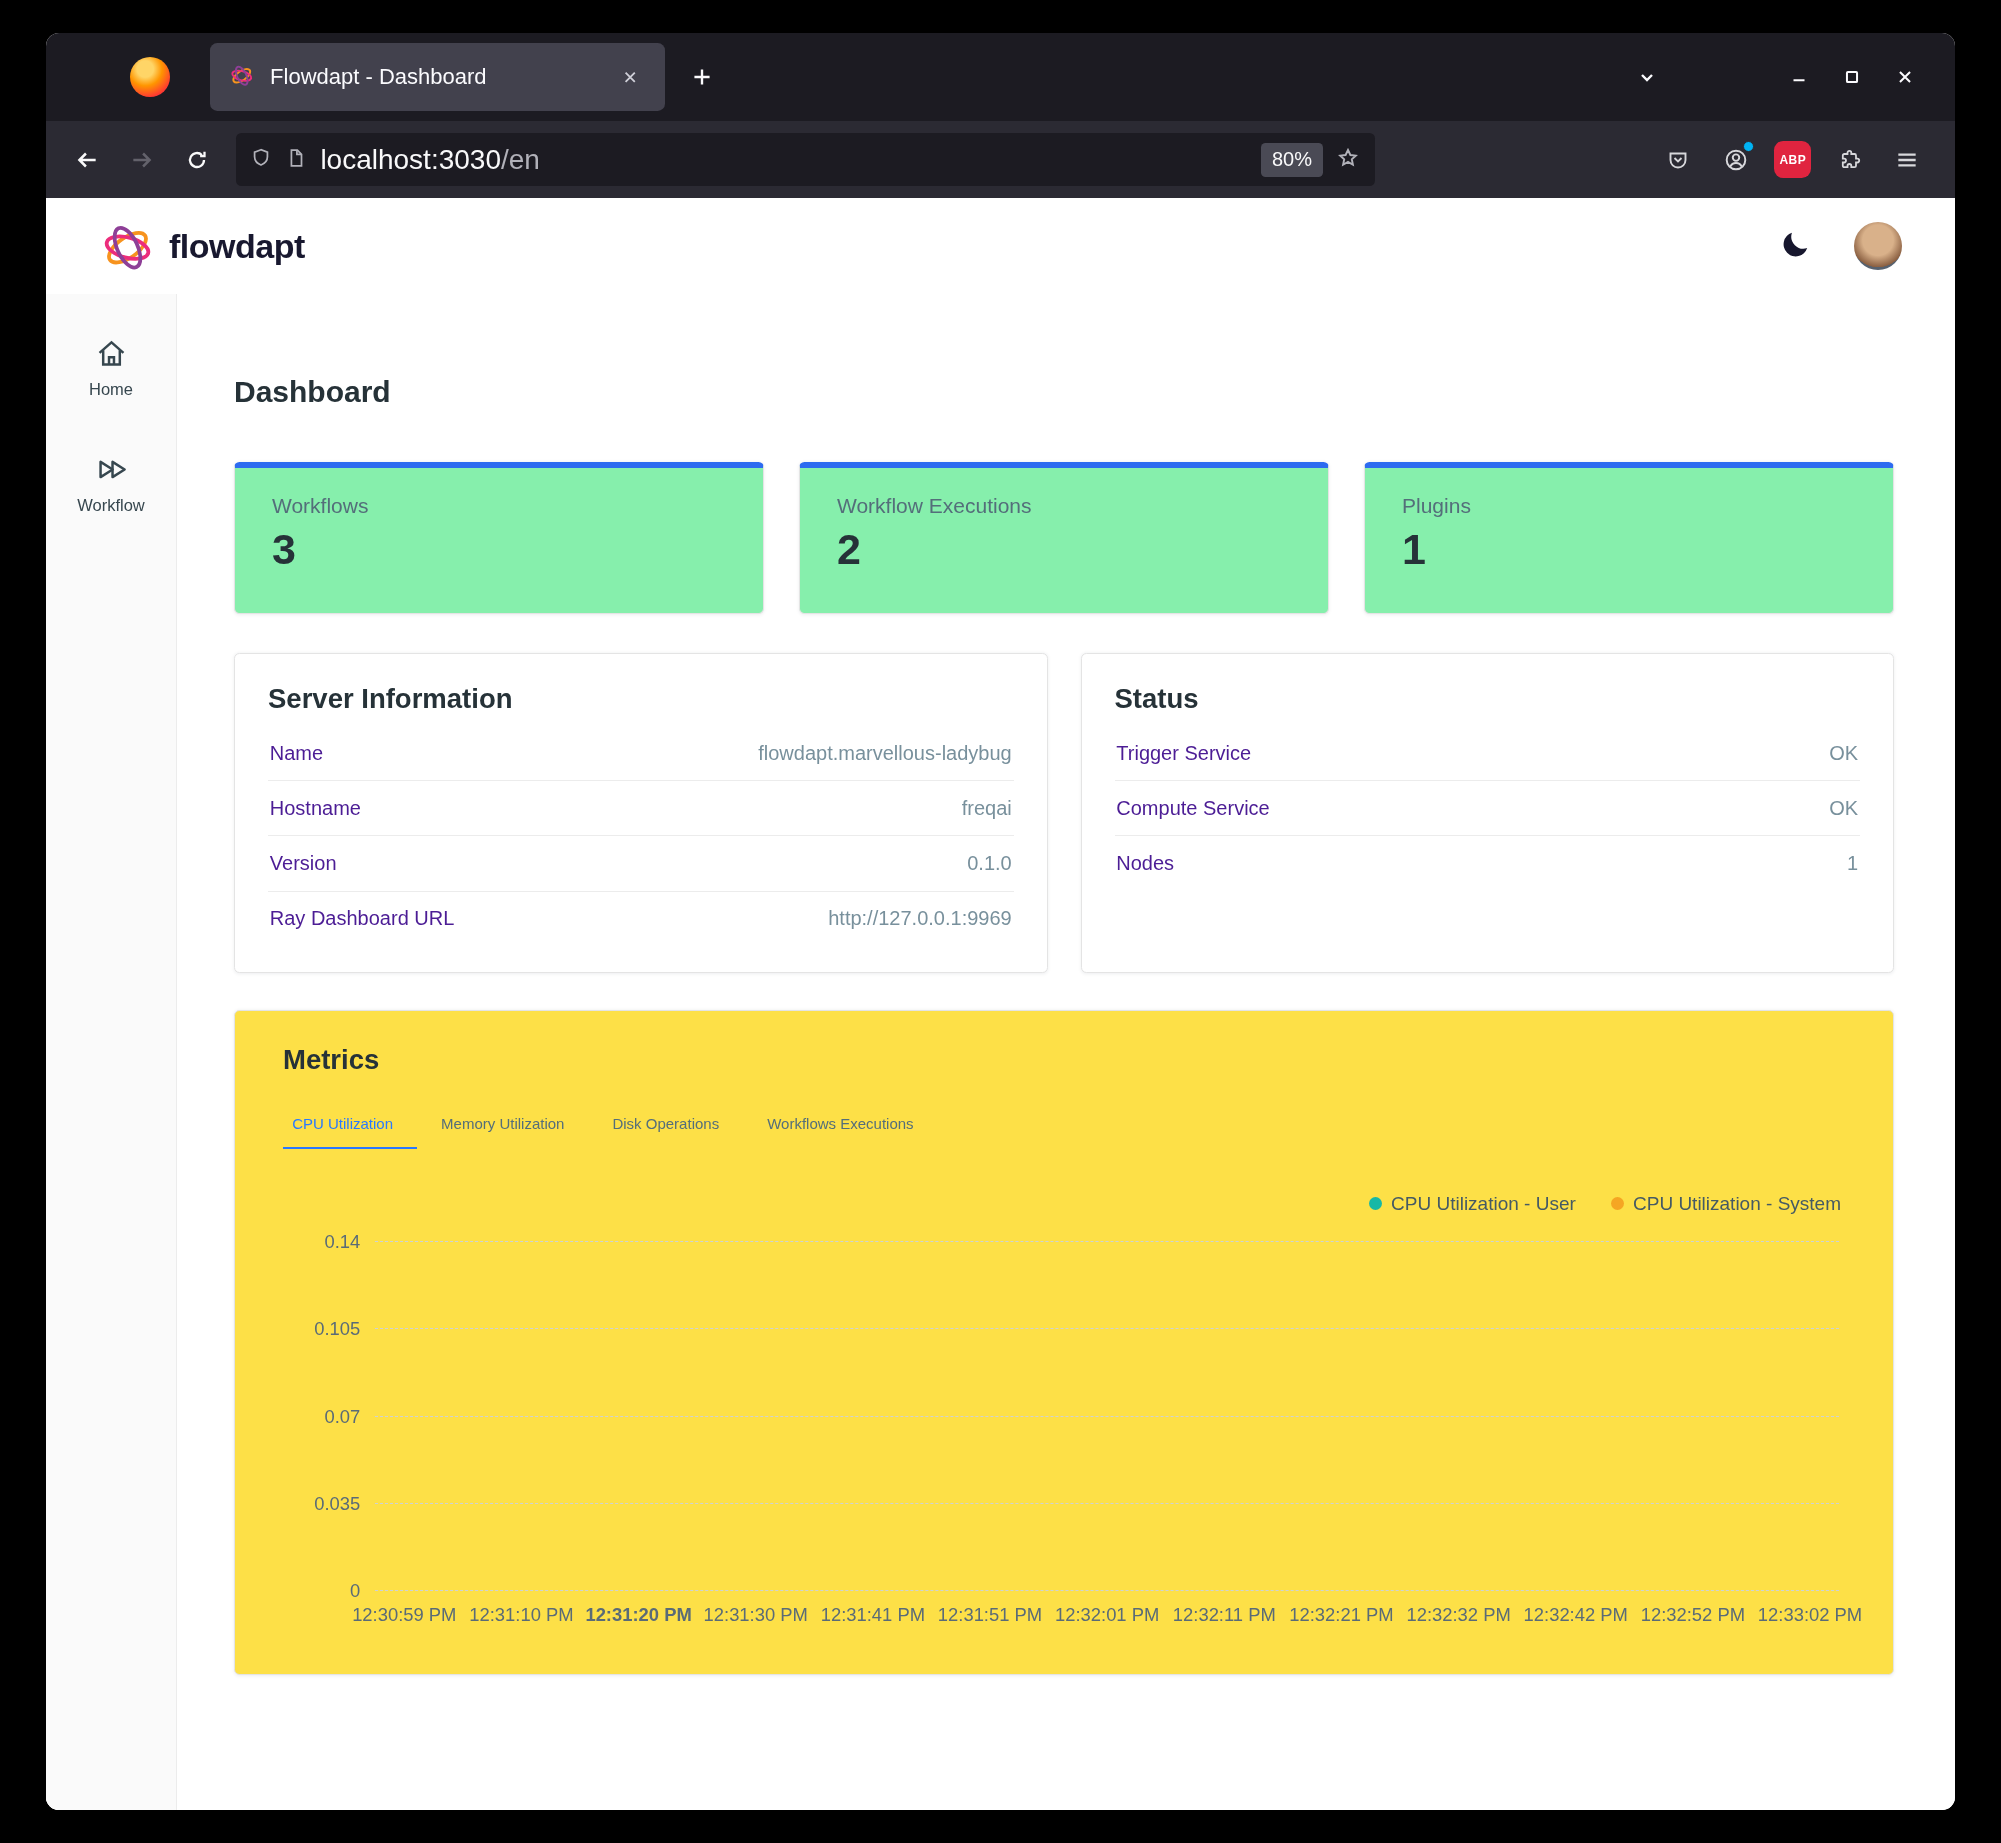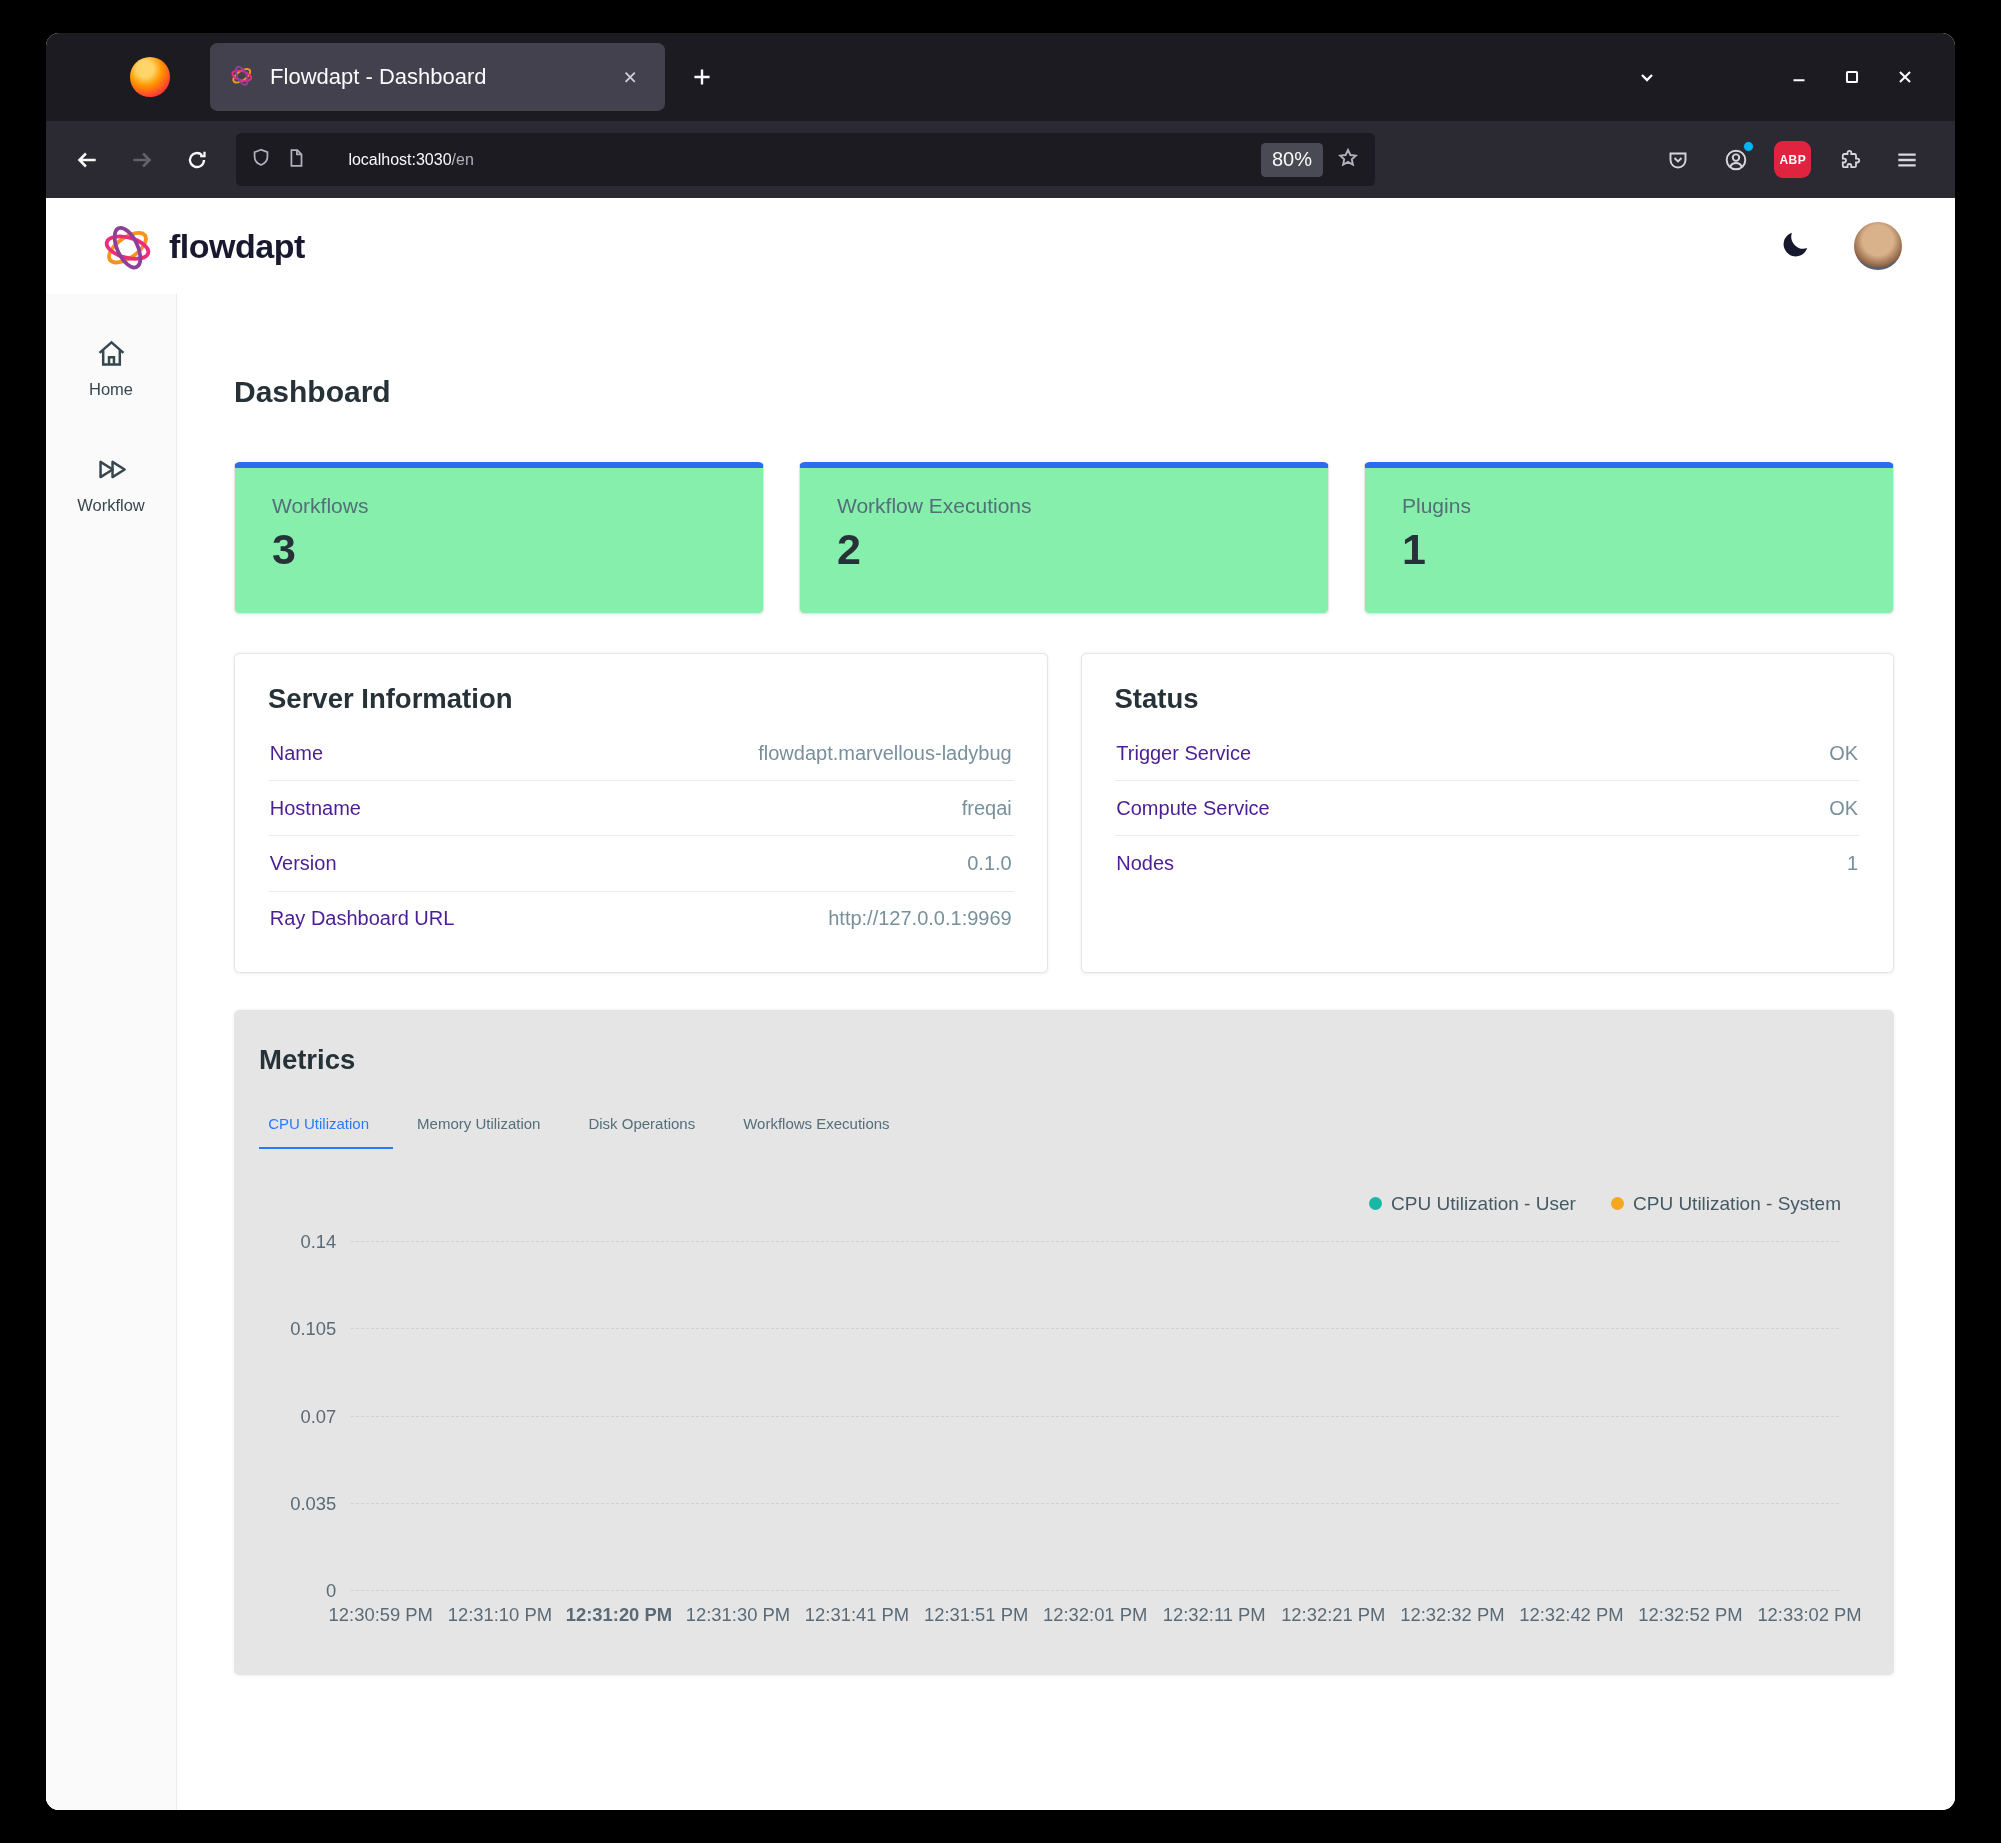--- a/index.html
+++ b/index.html
@@ -26,21 +26,21 @@
   .win-controls { display: flex; align-items: center; margin-right: 24px; }
   .win-controls .icon-btn { width: 53px; color: #fbfbfe; }
 
   .navbar { height: 77px; background: #2b2a33; display: flex; align-items: center;
     padding: 0 16.5px; gap: 7.3px; flex: 0 0 auto; }
   .nav-back { color: #f9f9fa; }
   .nav-fwd { color: #63626b; }
   .nav-reload { color: #f9f9fa; }
   .urlbar { width: 1139px; height: 53px; background: #1c1b22; border-radius: 5.5px; display: flex;
     align-items: center; padding: 0 14.7px; gap: 13px; color: #b1b1b9; margin-left: 7.3px; }
-  .url-text { font-size: 16px; margin-left: 28px; }
+  .url-text { font-size: 28px; }
   .url-host { color: #f9f9fa; }
   .url-path { color: #b1b1b9; }
   .url-spacer { flex: 1; }
   .zoom-badge { background: #4a4a55; color: #f9f9fa; font-size: 20px; padding: 5.5px 11px;
     border-radius: 4.6px; }
   .nav-right { margin-left: auto; display: flex; align-items: center; gap: 9.2px; padding-right: 7.3px; }
   .acct-wrap { position: relative; }
   .acct-dot { position: absolute; top: 5.5px; right: 5.5px; width: 11px; height: 11px; border-radius: 50%;
     background: #00b3f4; border: 1.8px solid #2b2a33; }
   .abp-badge { width: 37px; height: 37px; border-radius: 9.2px; background: #e0243f; color: #fff;
@@ -74,22 +74,22 @@
   .info-row { display: flex; gap: 33px; margin-top: 39px; }
   .info-card { flex: 1; height: 320px; background: #fff; border: 0.9px solid #e4e4e4; border-radius: 5.5px;
     padding: 29px 33px; box-shadow: 0 0.9px 3.7px rgba(30,40,60,.08); }
   .card-title { font-size: 27.5px; font-weight: 600; color: #263238; margin-bottom: 11px; }
   .kv-row { display: flex; justify-content: space-between; align-items: center; padding: 15.6px 1.8px;
     border-bottom: 0.9px solid #ececec; font-size: 20px; }
   .kv-row:last-child { border-bottom: none; }
   .kv-label { color: #4c1d95; }
   .kv-value { color: #78909c; }
 
-  .metrics-card { margin-top: 37px; background: #e5e5e5; border: 0.9px solid #e4e4e4; border-radius: 5.5px;
-    padding: 33px 39px 37px 24px; box-shadow: 0 0.9px 3.7px rgba(30,40,60,.08); }
+  .metrics-card { margin-top: 37px; background: #fde047; border: 0.9px solid #e4e4e4; border-radius: 5.5px;
+    padding: 33px 39px 37px 48px; box-shadow: 0 0.9px 3.7px rgba(30,40,60,.08); }
   .tabs { display: flex; margin-top: 26px; }
   .mtab { padding: 13px 24px 14.7px 24px; font-size: 15px; color: #546e7a; border-bottom: 2.8px solid transparent;
     cursor: default; white-space: nowrap; }
   .mtab.active { color: #2979ff; border-bottom-color: #2979ff; }
   .mtab:first-child { padding-left: 9.2px; }
 
   .legend { display: flex; justify-content: flex-end; align-items: center; gap: 35px;
     margin-top: 44px; padding-right: 13px; font-size: 19px; color: #455a64; }
   .legend-item { display: flex; align-items: center; gap: 9.2px; }
   .legend-dot { width: 13px; height: 13px; border-radius: 50%; }

